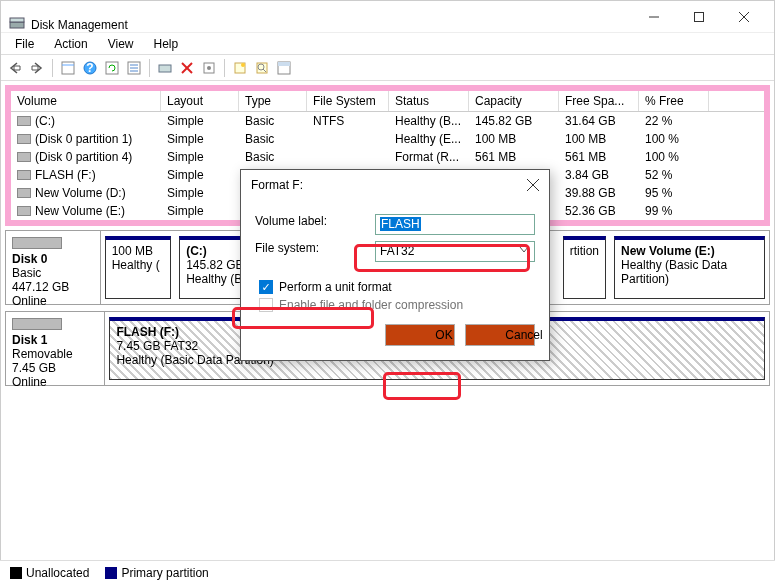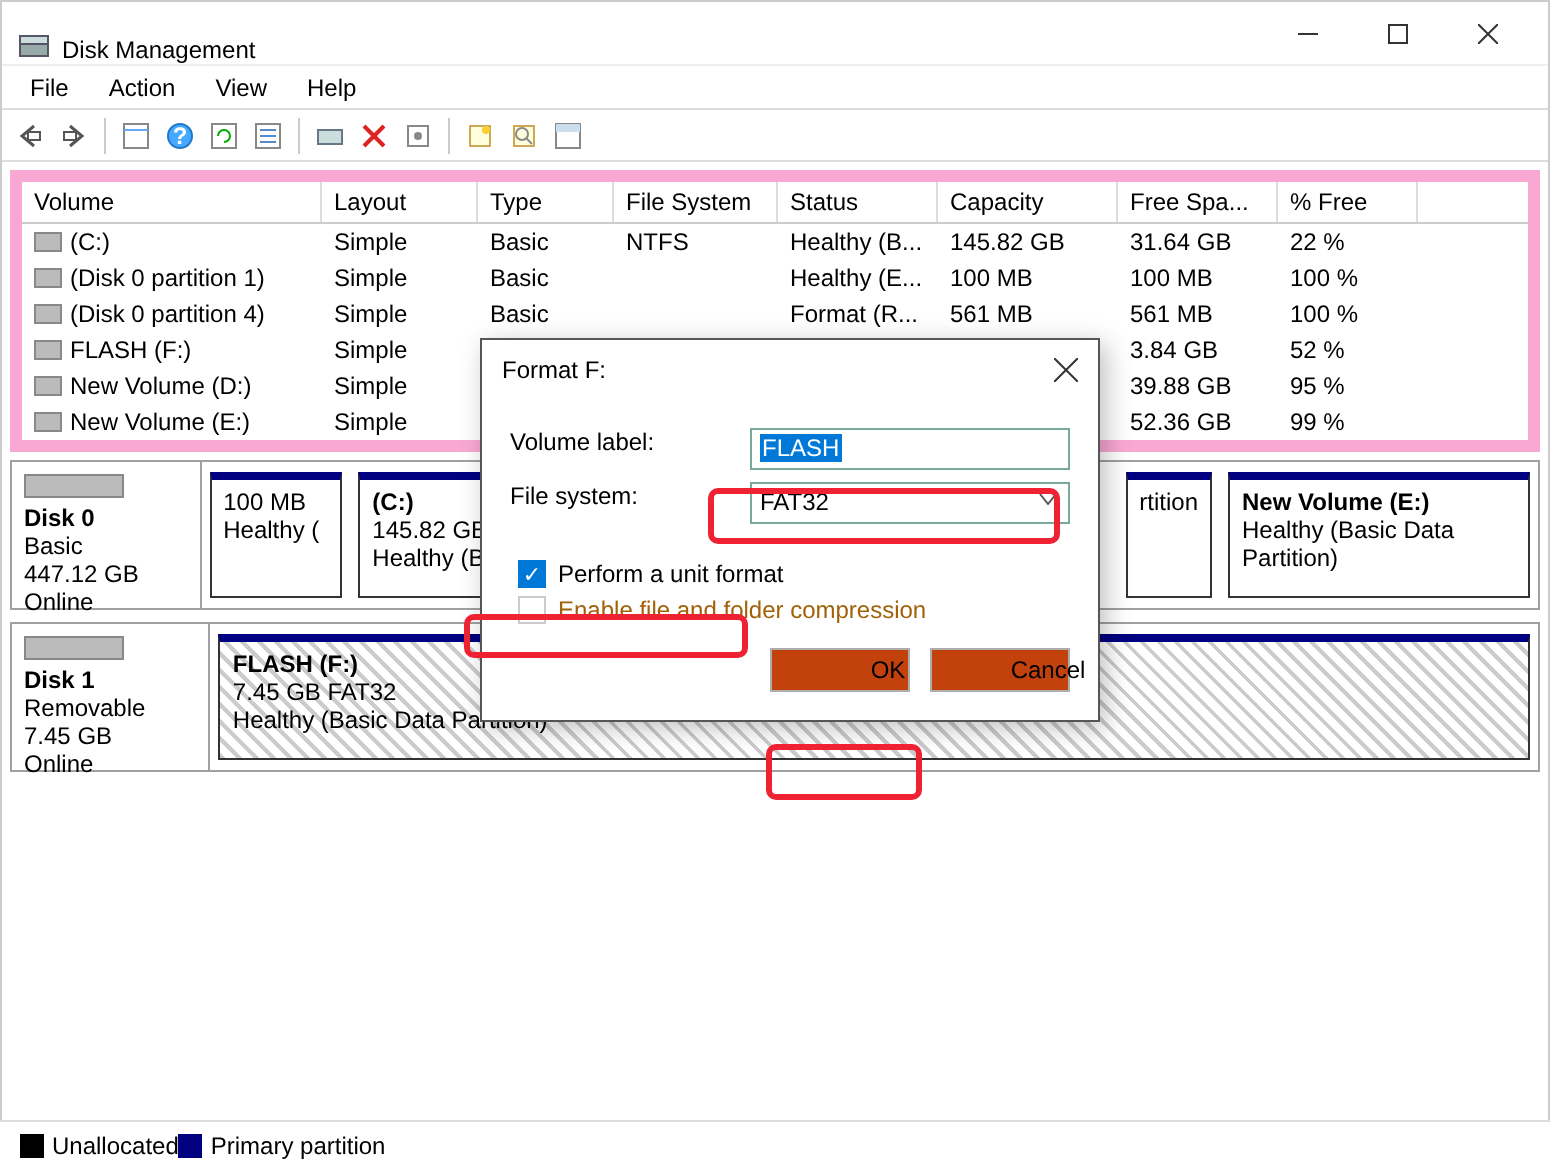--- a/index.html
+++ b/index.html
@@ -24,21 +24,21 @@
     .c0{width:150px} .c1{width:78px} .c2{width:68px} .c3{width:82px} .c4{width:80px} .c5{width:90px} .c6{width:80px} .c7{width:70px}
     .vol-icon{width:14px;height:10px; background:#bbb; border:1px solid #888; display:inline-block;}
     .diskmap { margin: 0 4px; }
     .disk-block { display:flex; border:1px solid #a0a0a0; margin-bottom:6px; height:75px; }
     .disk-info { width:100px; padding:6px; border-right:1px solid #a0a0a0; }
     .disk-info .hdr { height:12px; background:#bbb; border:1px solid #888; margin-bottom:3px; width:50px;}
     .disk-info .t { font-weight:bold; }
     .disk-part { border:1px solid #333; margin:5px 4px; padding:4px 6px; position:relative; border-top:4px solid #000080; }
     .disk-part.h { background: repeating-linear-gradient(45deg, #ccc 0 2px, #fff 2px 6px); }
     .disk-part .pt { font-weight:bold; }
-    .legend { position:absolute; bottom:0; left:0; right:0; height:24px; border-top:1px solid #ddd; display:flex; align-items:center; padding:0 10px; background:#fff;}
+    .legend { position:absolute; bottom:0; left:0; right:0; height:24px; border-top:1px solid #ddd; display:flex; align-items:center; padding:0 10px; gap:16px; background:#fff;}
     .lg-swatch{ width:12px; height:12px; display:inline-block; margin-right:4px; vertical-align:middle;}
     .dialog { position:absolute; left:240px; top:169px; width:310px; background:#fff; border:1px solid #555; box-shadow: 3px 3px 12px rgba(0,0,0,0.25); z-index:10; }
     .dialog .dtitle { display:flex; align-items:center; padding:8px 10px; }
     .dialog .dtitle .dt { flex:1; font-size:12px;}
     .dialog .dbody { padding: 8px 14px 14px 14px; }
     .drow { display:flex; margin: 6px 0; }
     .drow label { width: 120px; font-size:12px; }
     .dinput { flex:1; border:1px solid #7a9; padding:2px 4px; height:21px; font-size:12px;}
     .dsel { flex:1; border:1px solid #7a9; padding:2px 4px; height:21px; font-size:12px; background:#fff; position:relative;}
     .dsel .chev { position:absolute; right:5px; top:4px; }
@@ -343,21 +343,21 @@
               <path d="M1 1 L5 6 L9 1" fill="none" stroke="#555"></path>
             </svg>
           </span>
       </div>
     </div>
     <div style="height:8px"></div>
     <div class="dchk">
       <span class="ckbox on">✓</span>
       <span>Perform a unit format</span>
     </div>
-    <div class="dchk" style="color:#a16207">
+    <div class="dchk" style="color:#737373">
       <span class="ckbox" style="border-color:#ccc"></span>
       <span>Enable file and folder compression</span>
     </div>
     <div class="dbtns">
       <div class="dbtn">OK</div>
       <div class="dbtn">Cancel</div>
     </div>
   </div>
 </div>
 

